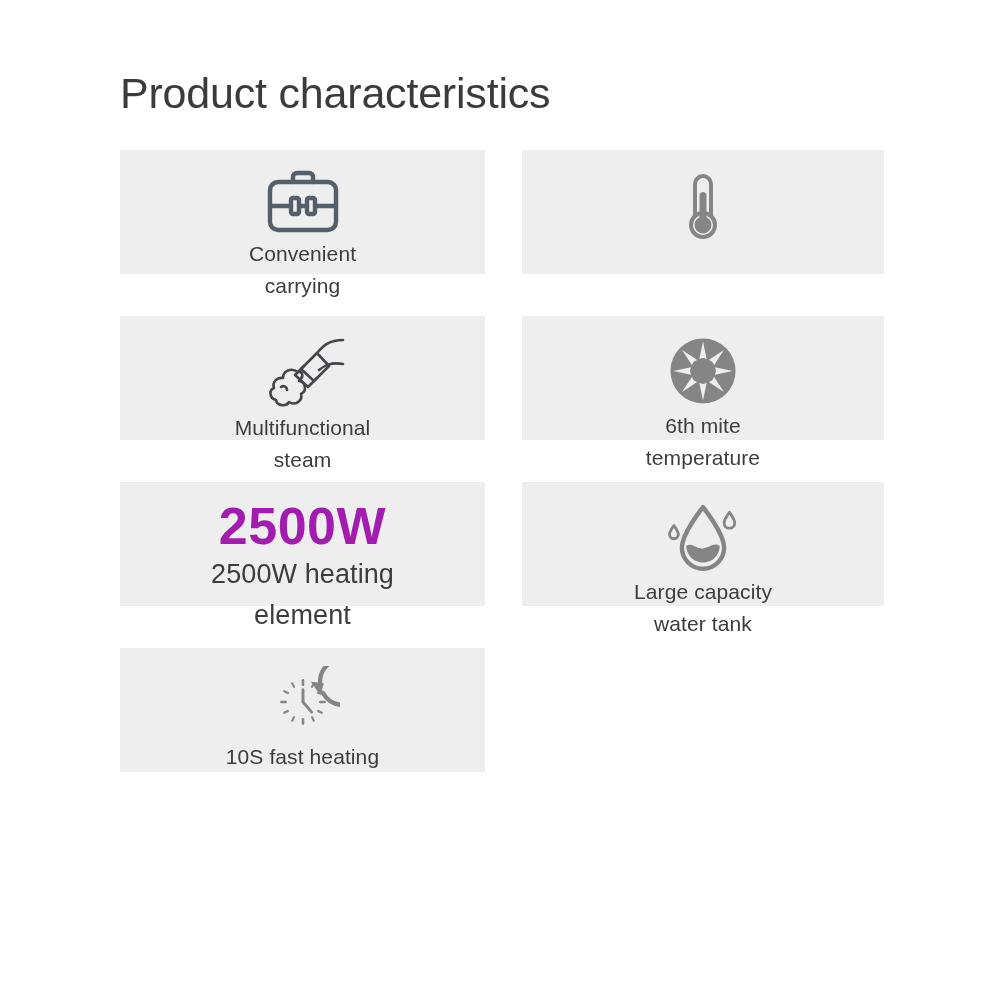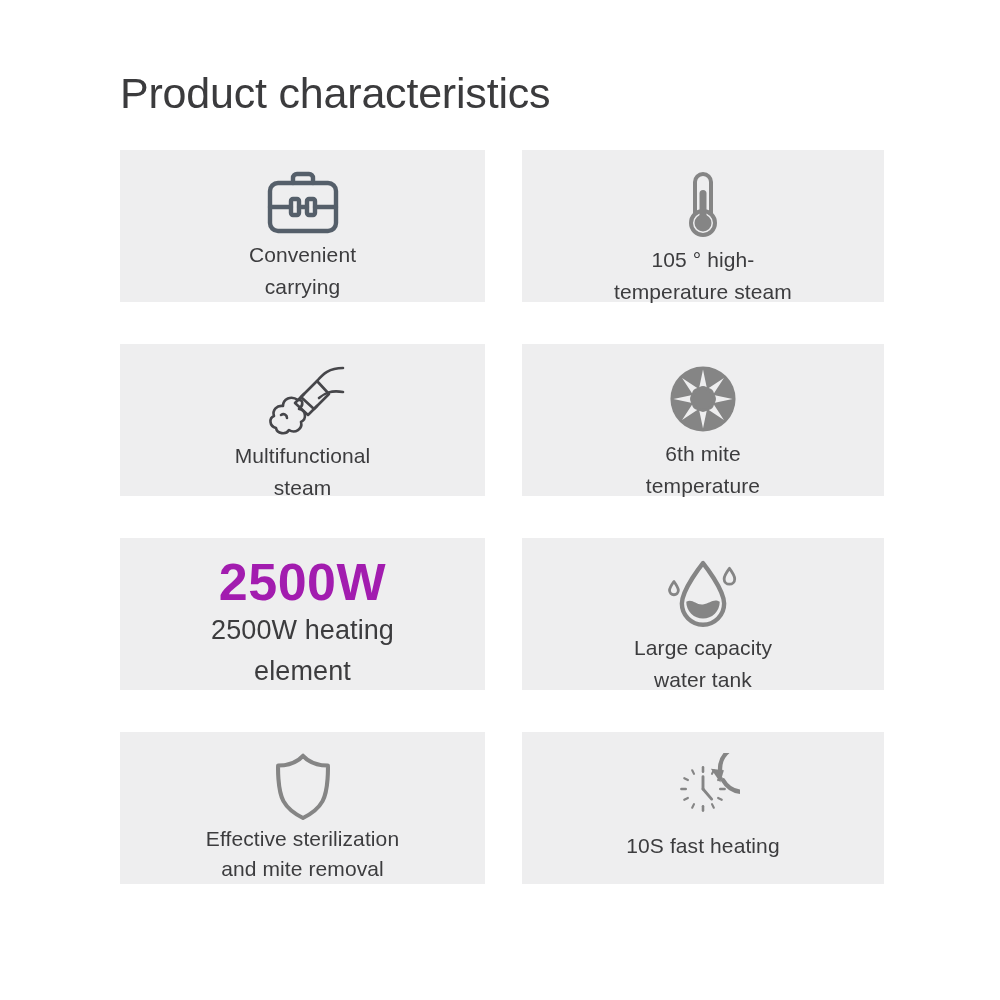--- a/index.html
+++ b/index.html
@@ -34,21 +34,21 @@
     left: 120px;
     top: 150px;
     width: 764px;
     display: grid;
     grid-template-columns: 365px 362px;
     column-gap: 37px;
     row-gap: 42px;
   }
   .card {
     background: #eeeeef;
-    height: 152px;
+    height: 124px;
     display: flex;
     flex-direction: column;
     align-items: center;
     justify-content: flex-start;
     box-sizing: border-box;
     padding-top: 18px;
   }
   .card-icon {
     height: 78px;
     display: flex;
@@ -111,24 +111,20 @@
       <div class="card-icon">
         <svg width="52" height="74" viewBox="0 0 52 74">
           <g fill="none" stroke="#858585" stroke-width="4">
             <path d="M18 46 V14 a8 8 0 0 1 16 0 V46"></path>
             <circle cx="26" cy="55" r="12"></circle>
           </g>
           <circle cx="26" cy="55" r="8.5" fill="#858585"></circle>
           <rect x="22.5" y="22" width="7" height="30" rx="3.5" fill="#858585"></rect>
         </svg>
       </div>
-      <div class="card-label">
-        <span>105 ° high-</span><br>
-        <span>temperature steam</span>
-      </div>
     </div>
 
     <div class="card">
       <div class="card-icon">
         <svg width="92" height="76" viewBox="0 0 92 76">
           <g fill="none" stroke="#46464a" stroke-width="2.6" stroke-linecap="round" stroke-linejoin="round">
             <path d="M86 6 C72 6 66 12 60 19"></path>
             <path d="M86 30 C74 28 68 31 62 36"></path>
             <path d="M60 19 L44 35 L57 47 L72 32 Z"></path>
             <path d="M47 32 L38 41 L51 53 L60 44"></path>
@@ -204,31 +200,20 @@
             <path d="M13 29 C13 29 8 36 8 39 a5 5 0 0 0 10 0 C18 36 13 29 13 29 Z"></path>
           </g>
         </svg>
       </div>
       <div class="card-label">
         <span>Large capacity</span><br>
         <span>water tank</span>
       </div>
     </div>
 
-    <div class="card">
-      <div class="card-icon">
-        <svg width="64" height="72" viewBox="0 0 72 80">
-          <path d="M36 6 C28 15 16 17 8 17 C8 17 7 44 14 57 C20 68 30 73 36 76 C42 73 52 68 58 57 C65 44 64 17 64 17 C56 17 44 15 36 6 Z" fill="none" stroke="#858585" stroke-width="4.6" stroke-linejoin="round"></path>
-        </svg>
-      </div>
-      <div class="card-label tight">
-        <span>Effective sterilization</span><br>
-        <span>and mite removal</span>
-      </div>
-    </div>
 
     <div class="card">
       <div class="card-icon">
         <svg width="74" height="72" viewBox="0 0 100 100">
           <path d="M78 38 A32 32 0 1 0 74 26" fill="none" stroke="#858585" stroke-width="6" stroke-linecap="round"></path>
           <path d="M61 22 L79 24 L74 41 Z" fill="#858585"></path>
           <g stroke="#858585" stroke-width="3.6" stroke-linecap="round">
             <line x1="50" y1="20" x2="50" y2="26"></line>
             <line x1="50" y1="74" x2="50" y2="80"></line>
             <line x1="20" y1="50" x2="26" y2="50"></line>

